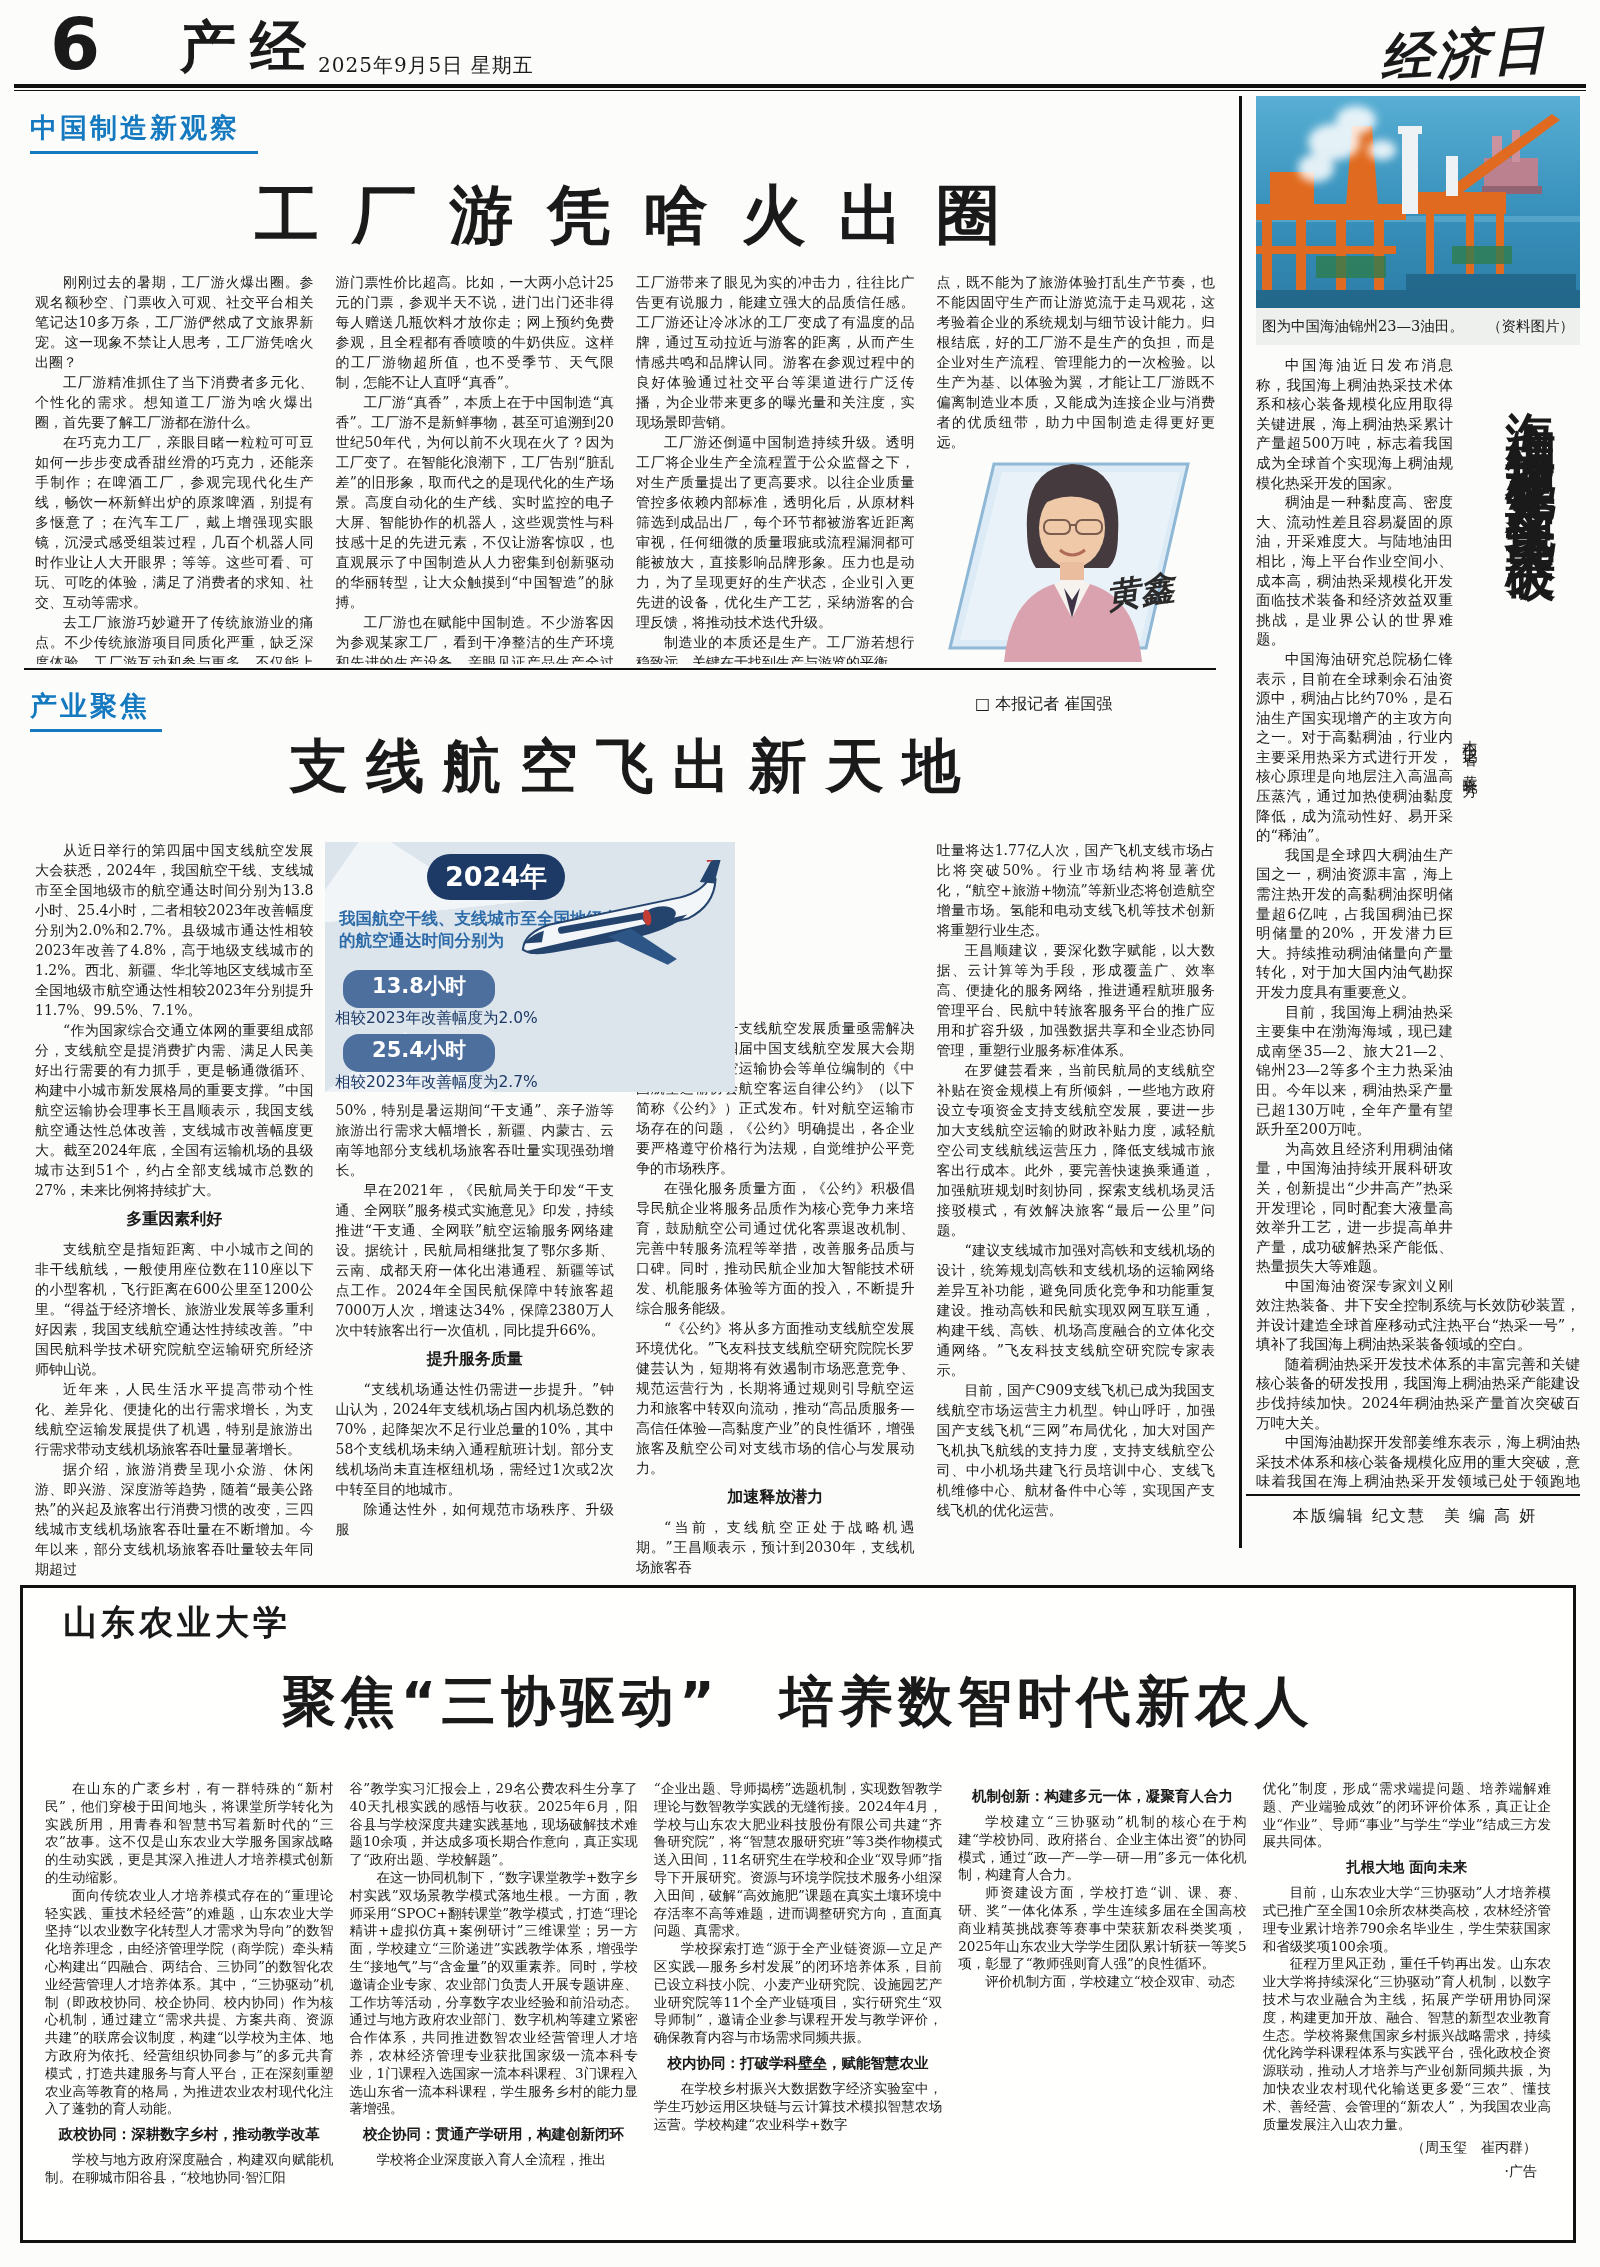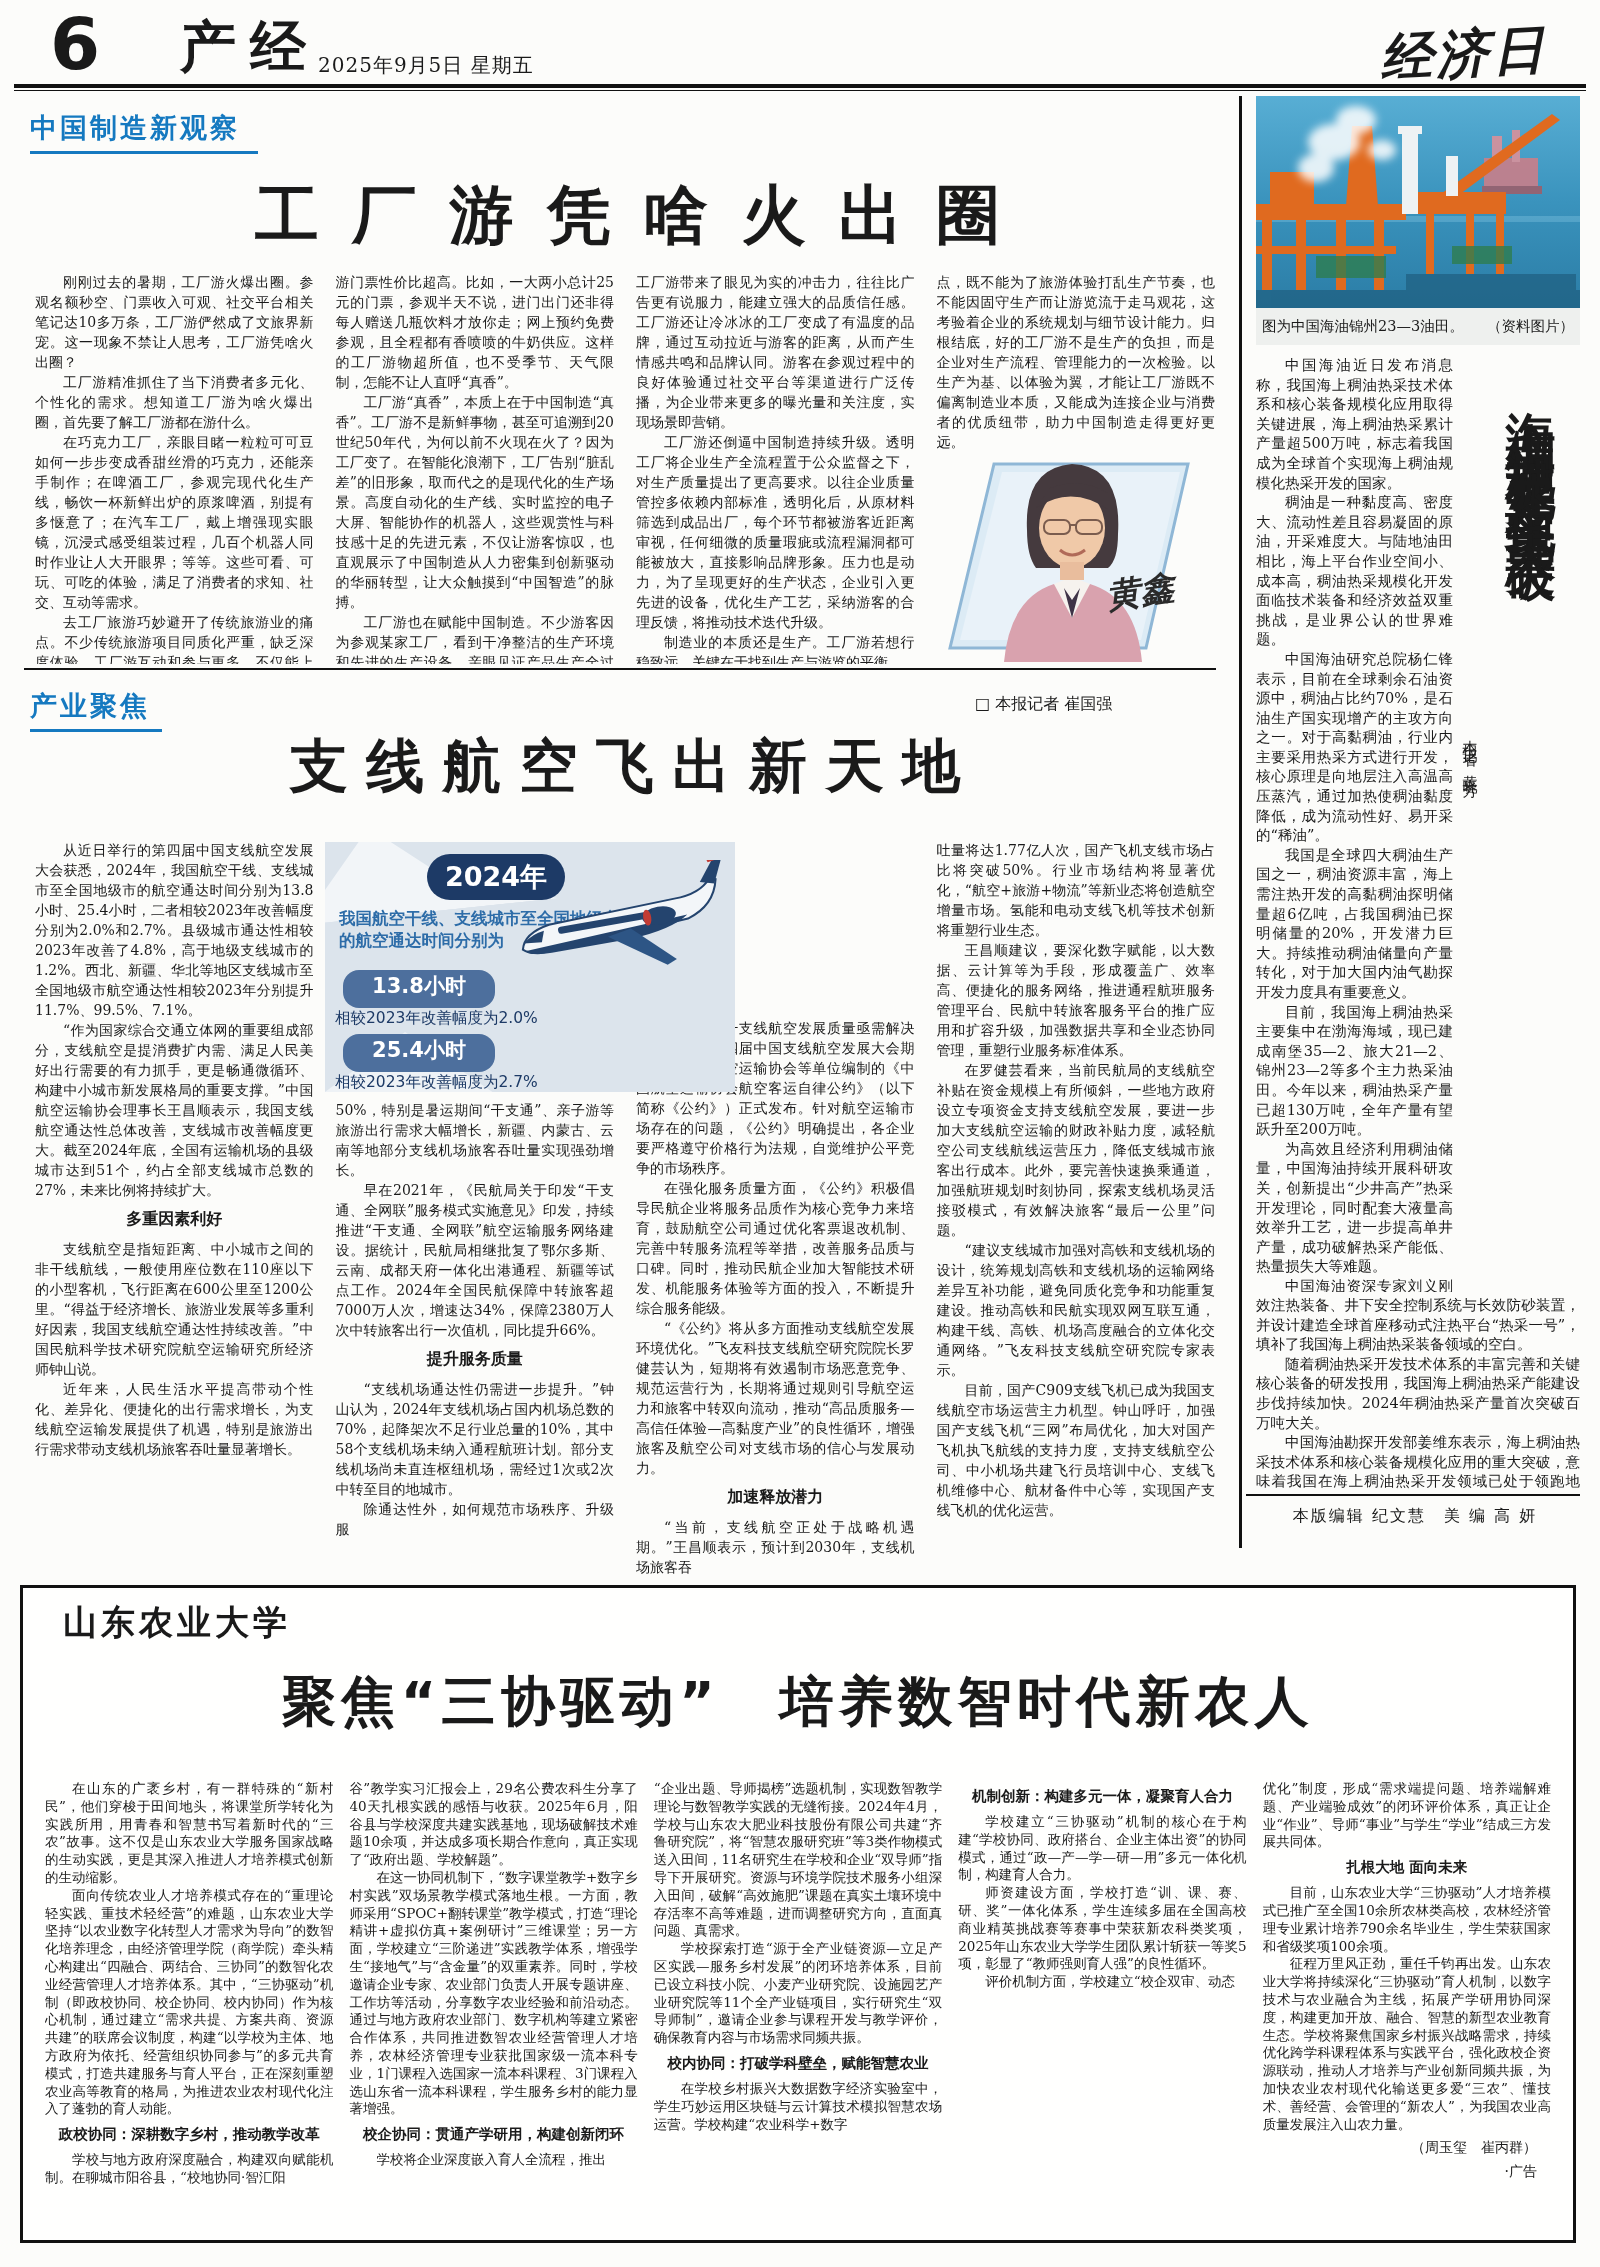--- a/index.html
+++ b/index.html
@@ -157,20 +157,21 @@
   <div class="a2-byline">□ 本报记者 崔国强</div>
   <div class="a2-headline">支线航空飞出新天地</div>
 
   <div class="a2-body">
     <div class="ncol">
         <p>从近日举行的第四届中国支线航空发展大会获悉，2024年，我国航空干线、支线城市至全国地级市的航空通达时间分别为13.8小时、25.4小时，二者相较2023年改善幅度分别为2.0%和2.7%。县级城市通达性相较2023年改善了4.8%，高于地级支线城市的1.2%。西北、新疆、华北等地区支线城市至全国地级市航空通达性相较2023年分别提升11.7%、99.5%、7.1%。</p>
         <p>“作为国家综合交通立体网的重要组成部分，支线航空是提消费扩内需、满足人民美好出行需要的有力抓手，更是畅通微循环、构建中小城市新发展格局的重要支撑。”中国航空运输协会理事长王昌顺表示，我国支线航空通达性总体改善，支线城市改善幅度更大。截至2024年底，全国有运输机场的县级城市达到51个，约占全部支线城市总数的27%，未来比例将持续扩大。</p>
         <div class="subhead">多重因素利好</div>
         <p>支线航空是指短距离、中小城市之间的非干线航线，一般使用座位数在110座以下的小型客机，飞行距离在600公里至1200公里。“得益于经济增长、旅游业发展等多重利好因素，我国支线航空通达性持续改善。”中国民航科学技术研究院航空运输研究所经济师钟山说。</p>
         <p>近年来，人民生活水平提高带动个性化、差异化、便捷化的出行需求增长，为支线航空运输发展提供了机遇，特别是旅游出行需求带动支线机场旅客吞吐量显著增长。</p>
+        <p>据介绍，旅游消费呈现小众游、休闲游、即兴游、深度游等趋势，随着“最美公路热”的兴起及旅客出行消费习惯的改变，三四线城市支线机场旅客吞吐量在不断增加。今年以来，部分支线机场旅客吞吐量较去年同期超过</p>
       </div>
     <div class="ncol pad-c2">
         <p class="cont">50%，特别是暑运期间“干支通”、亲子游等旅游出行需求大幅增长，新疆、内蒙古、云南等地部分支线机场旅客吞吐量实现强劲增长。</p>
         <p>早在2021年，《民航局关于印发“干支通、全网联”服务模式实施意见》印发，持续推进“干支通、全网联”航空运输服务网络建设。据统计，民航局相继批复了鄂尔多斯、云南、成都天府一体化出港通程、新疆等试点工作。2024年全国民航保障中转旅客超7000万人次，增速达34%，保障2380万人次中转旅客出行一次值机，同比提升66%。</p>
         <div class="subhead">提升服务质量</div>
         <p>“支线机场通达性仍需进一步提升。”钟山认为，2024年支线机场占国内机场总数的70%，起降架次不足行业总量的10%，其中58个支线机场未纳入通程航班计划。部分支线机场尚未直连枢纽机场，需经过1次或2次中转至目的地城市。</p>
         <p>除通达性外，如何规范市场秩序、升级服</p>
       </div>
     <div class="ncol pad-c3">
         <p class="cont">务等，仍是提升支线航空发展质量亟需解决的问题。在第四届中国支线航空发展大会期间，由中国航空运输协会等单位编制的《中国航空运输协会航空客运自律公约》（以下简称《公约》）正式发布。针对航空运输市场存在的问题，《公约》明确提出，各企业要严格遵守价格行为法规，自觉维护公平竞争的市场秩序。</p>

